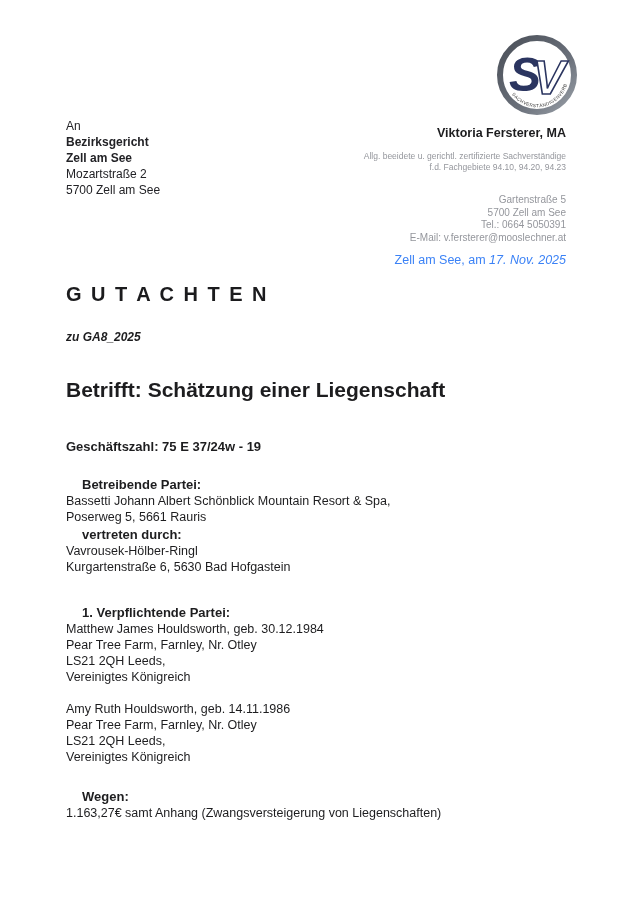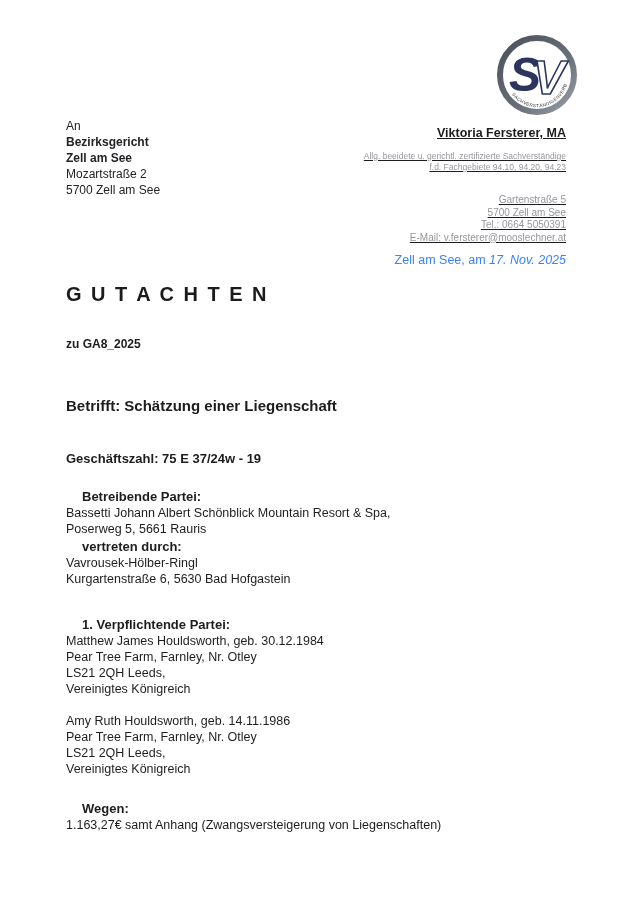--- a/index.html
+++ b/index.html
@@ -20,37 +20,36 @@
     font-size:12px;line-height:16px;color:#222226;
   }
 
   
   .logo{position:absolute;left:494px;top:32px;width:86px;height:86px;}
 
   
   .expert{
     position:absolute;right:70px;top:126px;
     text-align:right;
-    text-decoration:underline;
   }
   .expert .name{font-size:12.5px;font-weight:bold;color:#1c1c1e;}
   .expert .cred{margin-top:11px;font-size:8.5px;line-height:11px;color:#94969c;}
   .expert .contact{margin-top:21px;font-size:10px;line-height:12.5px;color:#94969c;}
 
   .dateline{
     position:absolute;right:70px;top:253px;
     font-size:12.5px;color:#3b82f6;
   }
   .dateline .date{font-style:italic;}
 
   
   .doc-body{position:absolute;left:66px;top:283px;width:510px;}
   .title{font-size:20px;font-weight:bold;letter-spacing:2px;color:#1b1b1d;}
-  .ref{margin-top:31px;font-size:12px;font-weight:bold;}
-  .subject{margin-top:46px;font-size:15px;font-weight:bold;}
+  .ref{margin-top:24px;font-size:12px;font-weight:bold;font-style:italic;}
+  .subject{margin-top:34px;font-size:21px;font-weight:bold;}
   .case{margin-top:37px;font-size:13px;font-weight:bold;}
 
   .section{font-size:12.5px;line-height:16px;}
   .section .heading{font-weight:bold;font-size:13px;line-height:16px;padding-left:16px;}
   .sec1{margin-top:23px;}
   .sec2{margin-top:2px;}
   .sec3{margin-top:30px;}
   .sec4{margin-top:16px;}
   .sec5{margin-top:24px;}
 </style>

